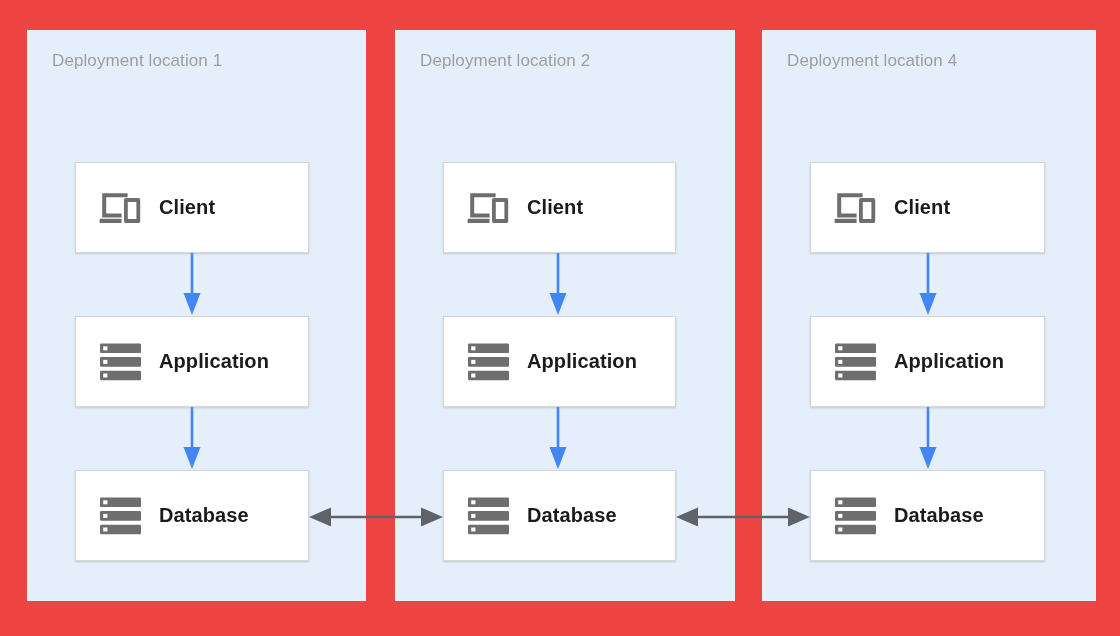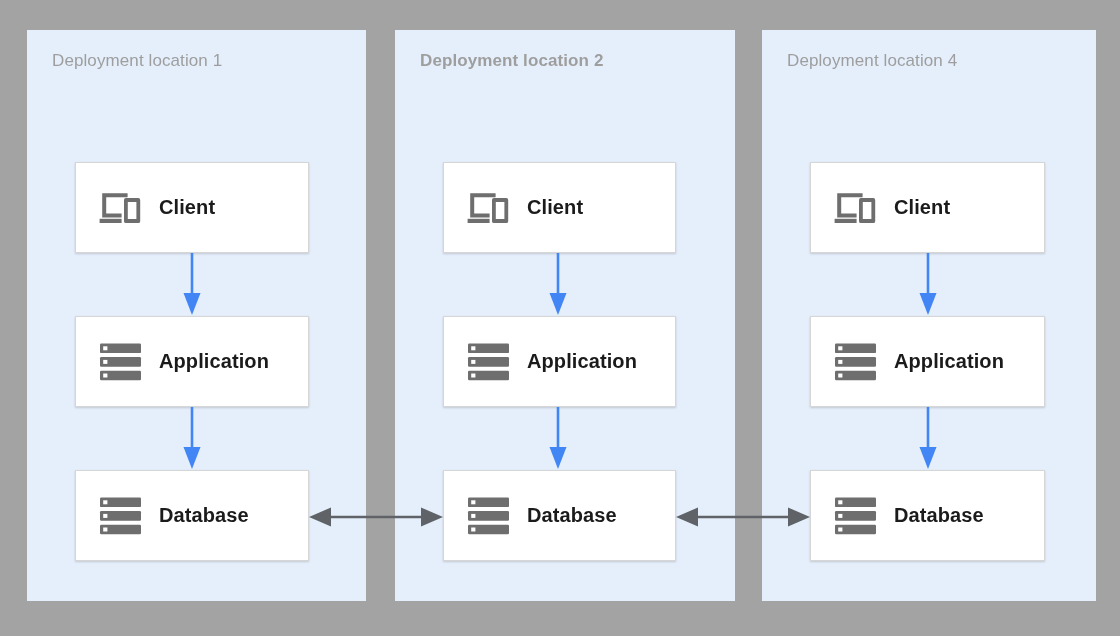--- a/index.html
+++ b/index.html
@@ -74,21 +74,21 @@
   .arrow-h {
     position: absolute;
     height: 26px;
     margin-top: -13px;
   }
   .arrow-v svg, .arrow-h svg { display: block; overflow: visible; }
 </style>
 </head>
 <body>
 
-<div id="canvas" style="background: #a3a3a3;">
+<div id="canvas" style="background: #ef4444;">
     <div class="zone" style="left: 27px; width: 339px; background: rgb(229, 239, 251);">
       <div class="zone-title" style="color: rgb(158, 158, 158);">Deployment location 1</div>
     </div>
     <div class="node" style="left: 75px; top: 162px; width: 234px; background: rgb(255, 255, 255); border-color: rgb(214, 214, 214);">
       <span class="node-icon">
         <svg width="44" height="34" viewBox="0 0 44 34">
           <path d="M3.2 2.2 h25.4 v4.0 H7.2 v16.4 h15.4 v4.0 H3.2 Z" fill="#6e6e6e"></path>
           <path d="M0.6 27.8 h22.0 v4.2 H0.6 Z" fill="#6e6e6e"></path>
           <path d="M26.9 7.0 h12.4 a1.9 1.9 0 0 1 1.9 1.9 v21.3 a1.9 1.9 0 0 1 -1.9 1.9 h-12.4 a1.9 1.9 0 0 1 -1.9 -1.9 v-21.3 a1.9 1.9 0 0 1 1.9 -1.9 Z m1.9 4.0 v17.1 h8.6 v-17.1 Z" fill="#6e6e6e"></path>
         </svg>
@@ -127,21 +127,21 @@
         <polygon points="4.5,40 21.5,40 13,62" fill="#4285f4"></polygon>
       </svg>
     </div>
     <div class="arrow-v" style="left: 192px; top: 407px; height: 62px;">
       <svg width="26" height="62" viewBox="0 0 26 62">
         <line x1="13" y1="0" x2="13" y2="41" stroke="#4285f4" stroke-width="2.6"></line>
         <polygon points="4.5,40 21.5,40 13,62" fill="#4285f4"></polygon>
       </svg>
     </div>
     <div class="zone" style="left: 395px; width: 340px; background: rgb(229, 239, 251);">
-      <div class="zone-title" style="color: rgb(158, 158, 158); font-weight: bold;">Deployment location 2</div>
+      <div class="zone-title" style="color: rgb(158, 158, 158);">Deployment location 2</div>
     </div>
     <div class="node" style="left: 443px; top: 162px; width: 233px; background: rgb(255, 255, 255); border-color: rgb(214, 214, 214);">
       <span class="node-icon">
         <svg width="44" height="34" viewBox="0 0 44 34">
           <path d="M3.2 2.2 h25.4 v4.0 H7.2 v16.4 h15.4 v4.0 H3.2 Z" fill="#6e6e6e"></path>
           <path d="M0.6 27.8 h22.0 v4.2 H0.6 Z" fill="#6e6e6e"></path>
           <path d="M26.9 7.0 h12.4 a1.9 1.9 0 0 1 1.9 1.9 v21.3 a1.9 1.9 0 0 1 -1.9 1.9 h-12.4 a1.9 1.9 0 0 1 -1.9 -1.9 v-21.3 a1.9 1.9 0 0 1 1.9 -1.9 Z m1.9 4.0 v17.1 h8.6 v-17.1 Z" fill="#6e6e6e"></path>
         </svg>
       </span>
       <span class="node-label" style="color: rgb(27, 27, 27);">Client</span>

